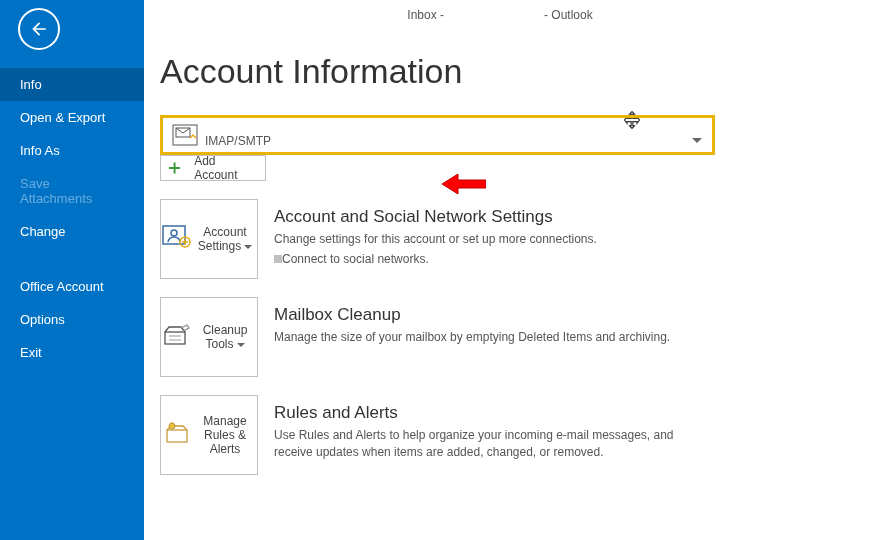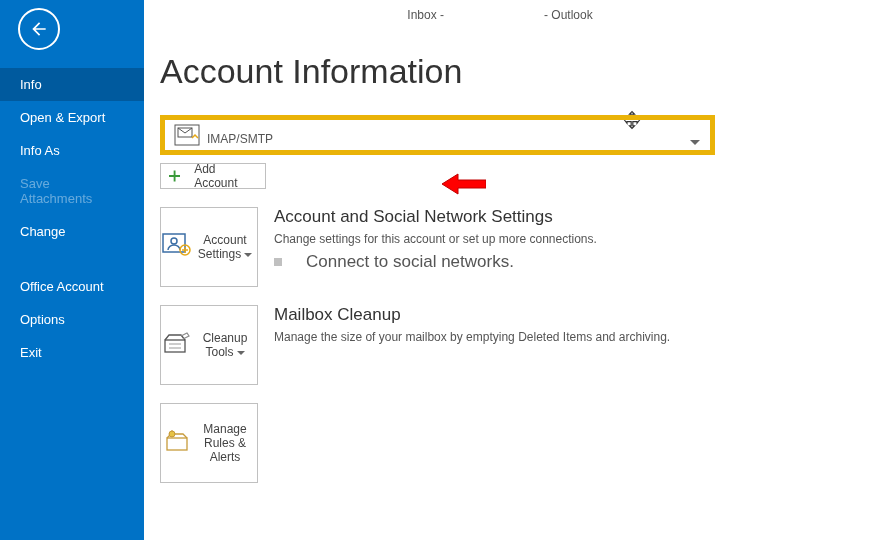--- a/index.html
+++ b/index.html
@@ -9,35 +9,35 @@
   .back-btn { width: 42px; height: 42px; border: 2px solid #fff; border-radius: 50%; margin: 8px 0 18px 18px; display: flex; align-items: center; justify-content: center; cursor: pointer; }
   .back-btn svg { fill: #fff; }
   .side-item { padding: 9px 20px; font-size: 13px; cursor: pointer; color: #fff; }
   .side-item.selected { background: #005a9e; }
   .side-item.disabled { color: rgba(255,255,255,0.4); cursor: default; }
   .side-gap { height: 22px; }
   .main { flex: 1; padding: 0 30px 11px 16px; position: relative; }
   .titlebar { height: 30px; display: flex; align-items: center; justify-content: center; font-size: 12px; color: #555; }
   .page-title { font-size: 34px; font-weight: 300; color: #333; margin: 22px 0 24px 0; }
   .move-cursor { position: absolute; left: 478px; top: 110px; }
-  .account-dd { border: 5px solid #eab308; height: 40px; width: 555px; display: flex; align-items: center; padding: 0 8px; position: relative; cursor: pointer; }
+  .account-dd { border: 3px solid #eab308; height: 40px; width: 555px; display: flex; align-items: center; padding: 0 8px; position: relative; cursor: pointer; }
   .account-dd .mail-icon { width: 28px; height: 24px; display: flex; align-items: center; justify-content: center; }
   .account-dd .dd-text { margin-left: 6px; font-size: 12px; color: #555; align-self: flex-end; margin-bottom: 4px; }
   .account-dd .caret { position: absolute; right: 10px; top: 14px; }
-  .add-account-btn { border: 1px solid #c0c0c0; height: 26px; width: 106px; display: flex; align-items: center; padding: 0 8px; margin-top: 8px; cursor: pointer; font-size: 12px; color: #444; gap: 14px; }
+  .add-account-btn { border: 1px solid #c0c0c0; height: 26px; width: 106px; display: flex; align-items: center; padding: 0 8px; margin-top: 0; cursor: pointer; font-size: 12px; color: #444; gap: 14px; }
   .arrow-annot { position: absolute; left: 296px; top: 172px; }
   .section { display: flex; margin-top: 18px; }
   .tile { width: 98px; height: 80px; border: 1px solid #c0c0c0; display: flex; align-items: center; justify-content: center; cursor: pointer; }
   .tile .tile-icon { width: 36px; height: 28px; display: flex; align-items: center; justify-content: center; margin-bottom: 4px; }
   .tile .tile-label { font-size: 12px; color: #444; text-align: center; line-height: 14px; }
   .tile .dd-caret { display: inline-block; margin-left: 3px; }
-  .section-body { margin-left: 16px; max-width: 440px; }
+  .section-body { margin-left: 16px; max-width: 440px; margin-top: 8px; }
   .section-title { font-size: 17px; font-weight: 400; color: #333; margin-bottom: 4px; }
   .section-desc { font-size: 12px; color: #555; line-height: 17px; }
-  .bullet-row { display: flex; align-items: center; gap: 24px; margin-top: 4px; font-size: 17px; color: #555; }
+  .bullet-row { display: flex; align-items: center; gap: 0; margin-top: 4px; font-size: 12px; color: #555; }
   .bullet-row .sq { width: 8px; height: 8px; background: #c0c0c0; }
 </style>
 </head>
 <body>
 
 <div class="app">
   <div class="sidebar">
     <div class="back-btn">
       <svg width="20" height="20" viewBox="0 0 24 24">
           <path d="M20 11H7.8l5.6-5.6L12 4l-8 8 8 8 1.4-1.4L7.8 13H20z"></path>
@@ -145,16 +145,20 @@
         <span class="tile-icon">
           <svg width="32" height="26" viewBox="0 0 32 26">
               <rect x="6" y="10" width="20" height="12" fill="none" stroke="#c79b3b" stroke-width="1.3"></rect>
               <path d="M6 10l4-4h12l4 4" fill="none" stroke="#c79b3b" stroke-width="1.3"></path>
               <circle cx="11" cy="6" r="3" fill="#e6c244" stroke="#c79b3b" stroke-width="1"></circle>
               <path d="M11 2v2M11 8v1M8 6h1M13 6h1" stroke="#c79b3b" stroke-width="1"></path>
             </svg>
         </span>
         <span class="tile-label">Manage Rules &amp; Alerts</span>
       </div>
+      <div class="section-body">
+        <div class="section-title">Rules and Alerts</div>
+        <div class="section-desc">Use Rules and Alerts to help organize your incoming e-mail messages, and receive updates when items are added, changed, or removed.</div>
+      </div>
     </div>
 
   </div>
 </div>
 
 </body></html>

